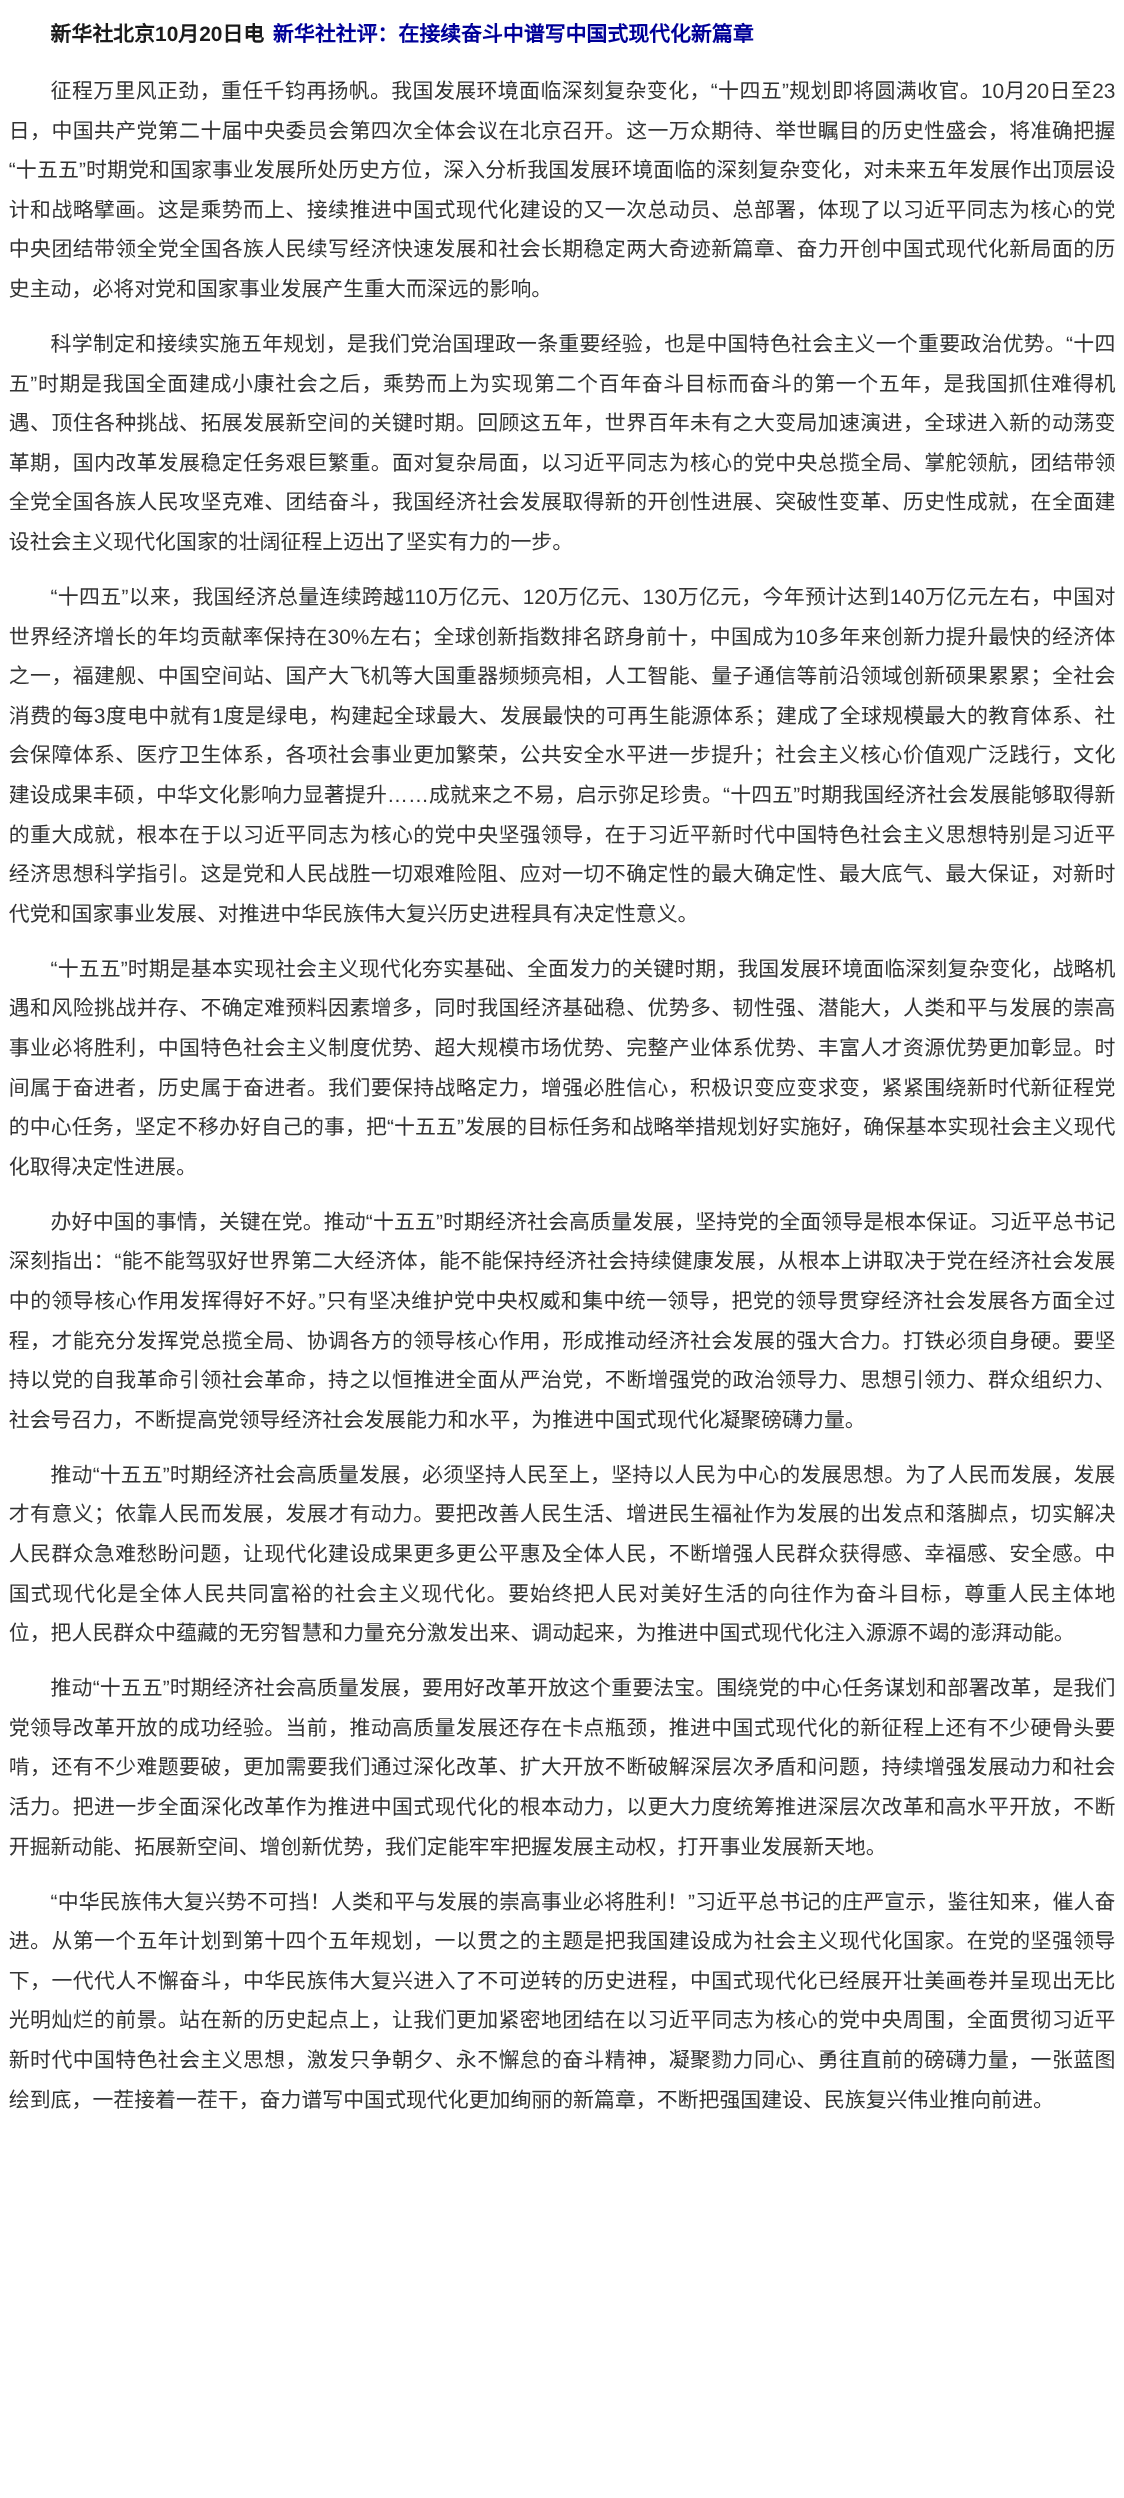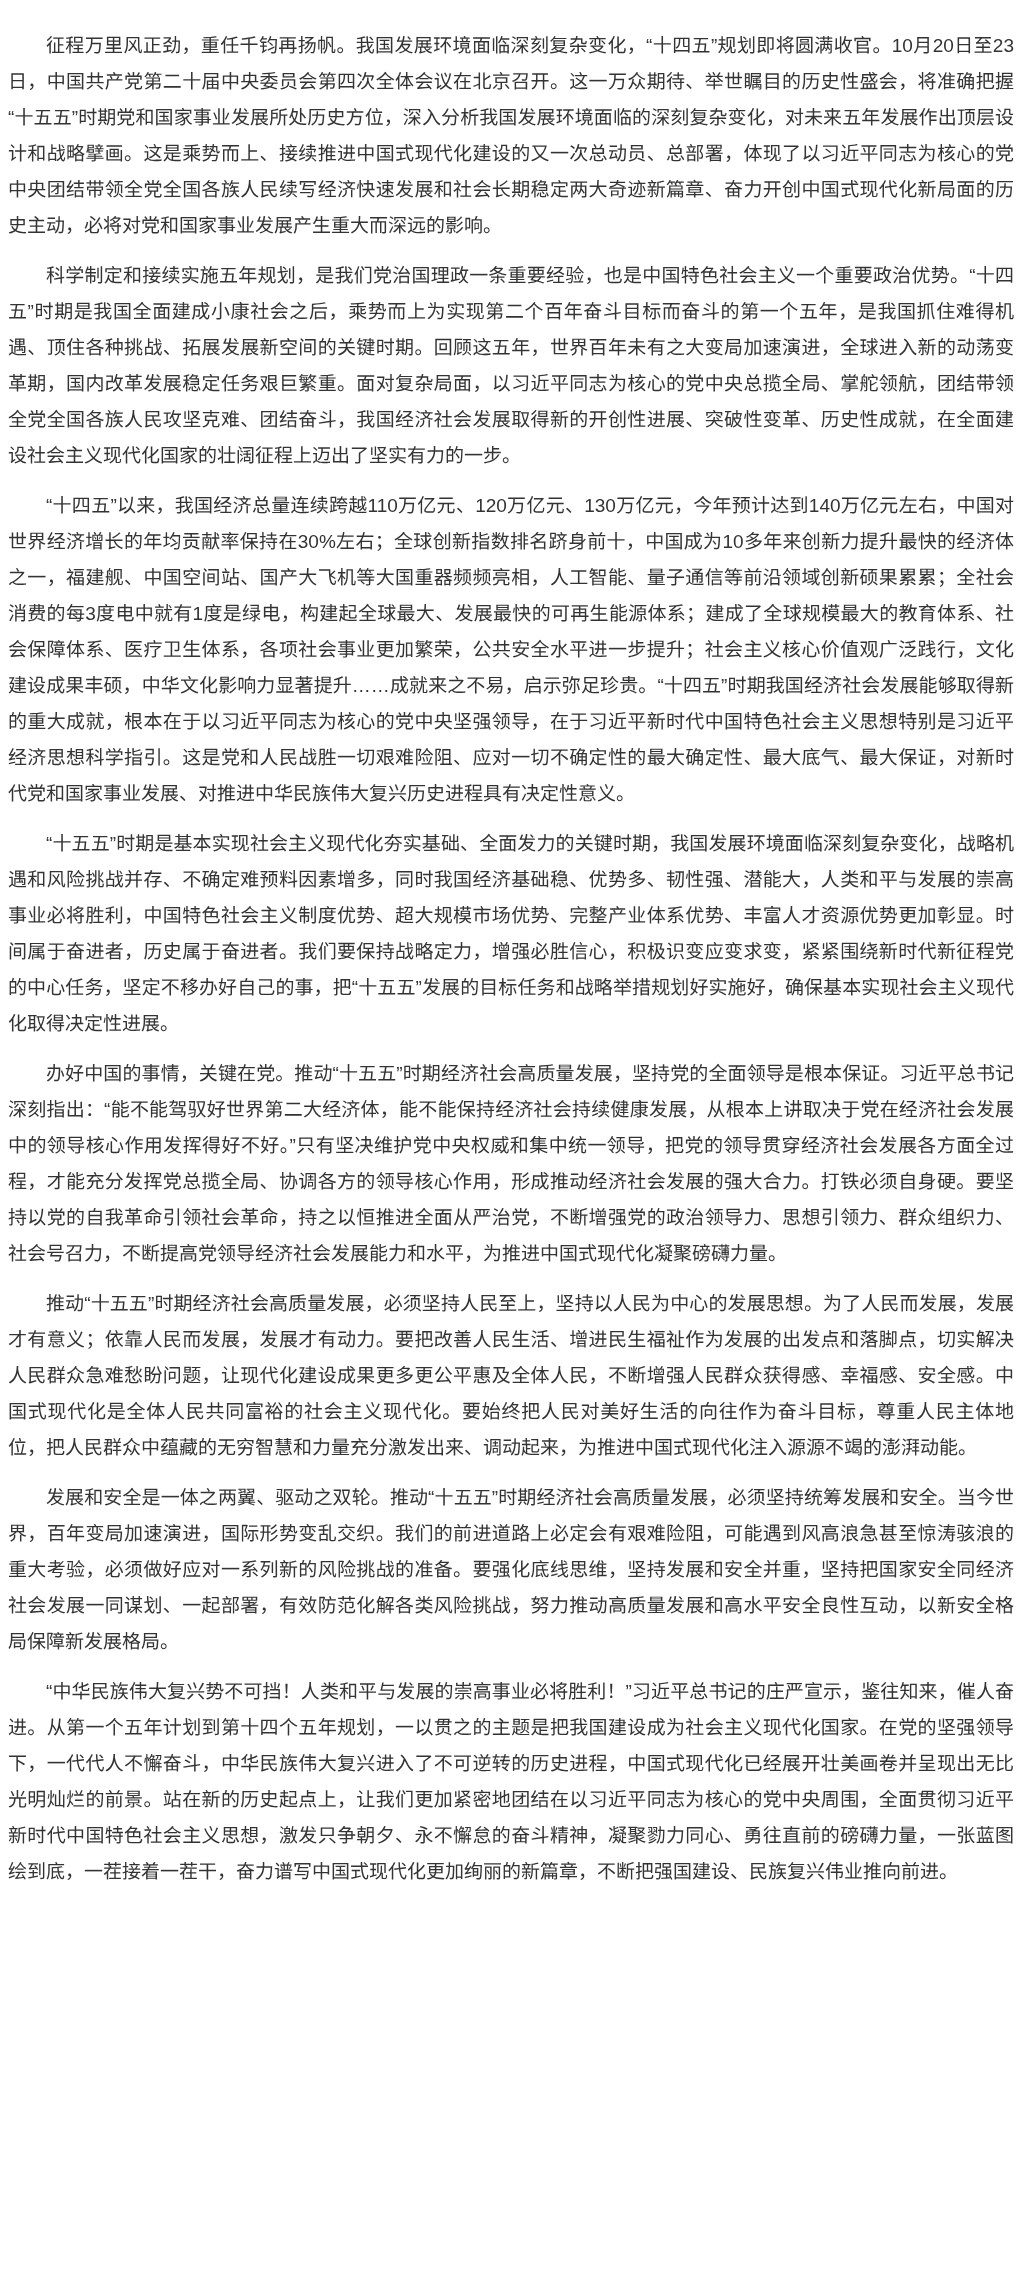--- a/index.html
+++ b/index.html
@@ -35,25 +35,28 @@
     margin: 14px 0;
     text-indent: 2em;
     text-align: justify;
   }
 </style>
 </head>
 <body>
 
 <div class="page">
 
+  <p class="headline">
+    <span class="dateline">新华社北京10月20日电</span><span class="article-title">新华社社评：在接续奋斗中谱写中国式现代化新篇章</span>
+  </p>
 
   <div class="article">
     <p>征程万里风正劲，重任千钧再扬帆。我国发展环境面临深刻复杂变化，“十四五”规划即将圆满收官。10月20日至23日，中国共产党第二十届中央委员会第四次全体会议在北京召开。这一万众期待、举世瞩目的历史性盛会，将准确把握“十五五”时期党和国家事业发展所处历史方位，深入分析我国发展环境面临的深刻复杂变化，对未来五年发展作出顶层设计和战略擘画。这是乘势而上、接续推进中国式现代化建设的又一次总动员、总部署，体现了以习近平同志为核心的党中央团结带领全党全国各族人民续写经济快速发展和社会长期稳定两大奇迹新篇章、奋力开创中国式现代化新局面的历史主动，必将对党和国家事业发展产生重大而深远的影响。</p>
     <p>科学制定和接续实施五年规划，是我们党治国理政一条重要经验，也是中国特色社会主义一个重要政治优势。“十四五”时期是我国全面建成小康社会之后，乘势而上为实现第二个百年奋斗目标而奋斗的第一个五年，是我国抓住难得机遇、顶住各种挑战、拓展发展新空间的关键时期。回顾这五年，世界百年未有之大变局加速演进，全球进入新的动荡变革期，国内改革发展稳定任务艰巨繁重。面对复杂局面，以习近平同志为核心的党中央总揽全局、掌舵领航，团结带领全党全国各族人民攻坚克难、团结奋斗，我国经济社会发展取得新的开创性进展、突破性变革、历史性成就，在全面建设社会主义现代化国家的壮阔征程上迈出了坚实有力的一步。</p>
     <p>“十四五”以来，我国经济总量连续跨越110万亿元、120万亿元、130万亿元，今年预计达到140万亿元左右，中国对世界经济增长的年均贡献率保持在30%左右；全球创新指数排名跻身前十，中国成为10多年来创新力提升最快的经济体之一，福建舰、中国空间站、国产大飞机等大国重器频频亮相，人工智能、量子通信等前沿领域创新硕果累累；全社会消费的每3度电中就有1度是绿电，构建起全球最大、发展最快的可再生能源体系；建成了全球规模最大的教育体系、社会保障体系、医疗卫生体系，各项社会事业更加繁荣，公共安全水平进一步提升；社会主义核心价值观广泛践行，文化建设成果丰硕，中华文化影响力显著提升……成就来之不易，启示弥足珍贵。“十四五”时期我国经济社会发展能够取得新的重大成就，根本在于以习近平同志为核心的党中央坚强领导，在于习近平新时代中国特色社会主义思想特别是习近平经济思想科学指引。这是党和人民战胜一切艰难险阻、应对一切不确定性的最大确定性、最大底气、最大保证，对新时代党和国家事业发展、对推进中华民族伟大复兴历史进程具有决定性意义。</p>
     <p>“十五五”时期是基本实现社会主义现代化夯实基础、全面发力的关键时期，我国发展环境面临深刻复杂变化，战略机遇和风险挑战并存、不确定难预料因素增多，同时我国经济基础稳、优势多、韧性强、潜能大，人类和平与发展的崇高事业必将胜利，中国特色社会主义制度优势、超大规模市场优势、完整产业体系优势、丰富人才资源优势更加彰显。时间属于奋进者，历史属于奋进者。我们要保持战略定力，增强必胜信心，积极识变应变求变，紧紧围绕新时代新征程党的中心任务，坚定不移办好自己的事，把“十五五”发展的目标任务和战略举措规划好实施好，确保基本实现社会主义现代化取得决定性进展。</p>
     <p>办好中国的事情，关键在党。推动“十五五”时期经济社会高质量发展，坚持党的全面领导是根本保证。习近平总书记深刻指出：“能不能驾驭好世界第二大经济体，能不能保持经济社会持续健康发展，从根本上讲取决于党在经济社会发展中的领导核心作用发挥得好不好。”只有坚决维护党中央权威和集中统一领导，把党的领导贯穿经济社会发展各方面全过程，才能充分发挥党总揽全局、协调各方的领导核心作用，形成推动经济社会发展的强大合力。打铁必须自身硬。要坚持以党的自我革命引领社会革命，持之以恒推进全面从严治党，不断增强党的政治领导力、思想引领力、群众组织力、社会号召力，不断提高党领导经济社会发展能力和水平，为推进中国式现代化凝聚磅礴力量。</p>
     <p>推动“十五五”时期经济社会高质量发展，必须坚持人民至上，坚持以人民为中心的发展思想。为了人民而发展，发展才有意义；依靠人民而发展，发展才有动力。要把改善人民生活、增进民生福祉作为发展的出发点和落脚点，切实解决人民群众急难愁盼问题，让现代化建设成果更多更公平惠及全体人民，不断增强人民群众获得感、幸福感、安全感。中国式现代化是全体人民共同富裕的社会主义现代化。要始终把人民对美好生活的向往作为奋斗目标，尊重人民主体地位，把人民群众中蕴藏的无穷智慧和力量充分激发出来、调动起来，为推进中国式现代化注入源源不竭的澎湃动能。</p>
-    <p>发展和安全是一体之两翼、驱动之双轮。推动“十五五”时期经济社会高质量发展，必须坚持统筹发展和安全。当今世界，百年变局加速演进，国际形势变乱交织。我们的前进道路上必定会有艰难险阻，可能遇到风高浪急甚至惊涛骇浪的重大考验，必须做好应对一系列新的风险挑战的准备。要强化底线思维，坚持发展和安全并重，坚持把国家安全同经济社会发展一同谋划、一起部署，有效防范化解各类风险挑战，努力推动高质量发展和高水平安全良性互动，以新安全格局保障新发展格局。</p>
+    <p>推动“十五五”时期经济社会高质量发展，要用好改革开放这个重要法宝。围绕党的中心任务谋划和部署改革，是我们党领导改革开放的成功经验。当前，推动高质量发展还存在卡点瓶颈，推进中国式现代化的新征程上还有不少硬骨头要啃，还有不少难题要破，更加需要我们通过深化改革、扩大开放不断破解深层次矛盾和问题，持续增强发展动力和社会活力。把进一步全面深化改革作为推进中国式现代化的根本动力，以更大力度统筹推进深层次改革和高水平开放，不断开掘新动能、拓展新空间、增创新优势，我们定能牢牢把握发展主动权，打开事业发展新天地。</p>
     <p>“中华民族伟大复兴势不可挡！人类和平与发展的崇高事业必将胜利！”习近平总书记的庄严宣示，鉴往知来，催人奋进。从第一个五年计划到第十四个五年规划，一以贯之的主题是把我国建设成为社会主义现代化国家。在党的坚强领导下，一代代人不懈奋斗，中华民族伟大复兴进入了不可逆转的历史进程，中国式现代化已经展开壮美画卷并呈现出无比光明灿烂的前景。站在新的历史起点上，让我们更加紧密地团结在以习近平同志为核心的党中央周围，全面贯彻习近平新时代中国特色社会主义思想，激发只争朝夕、永不懈怠的奋斗精神，凝聚勠力同心、勇往直前的磅礴力量，一张蓝图绘到底，一茬接着一茬干，奋力谱写中国式现代化更加绚丽的新篇章，不断把强国建设、民族复兴伟业推向前进。</p>
   </div>
 
 </div>
 
 </body></html>

